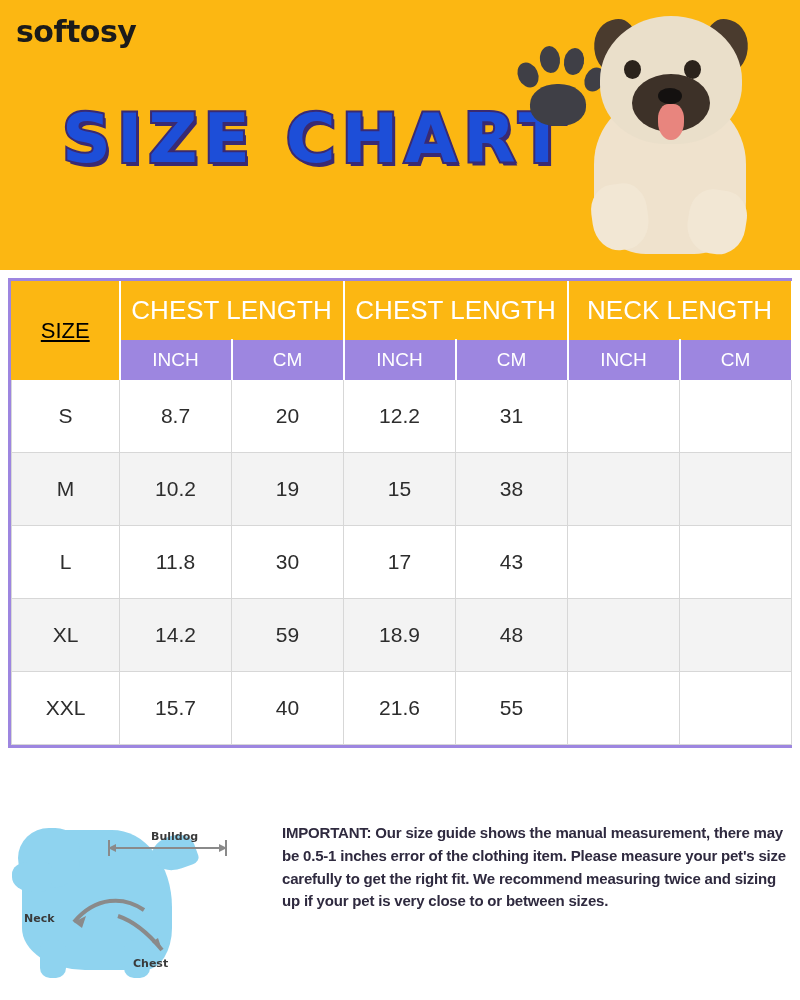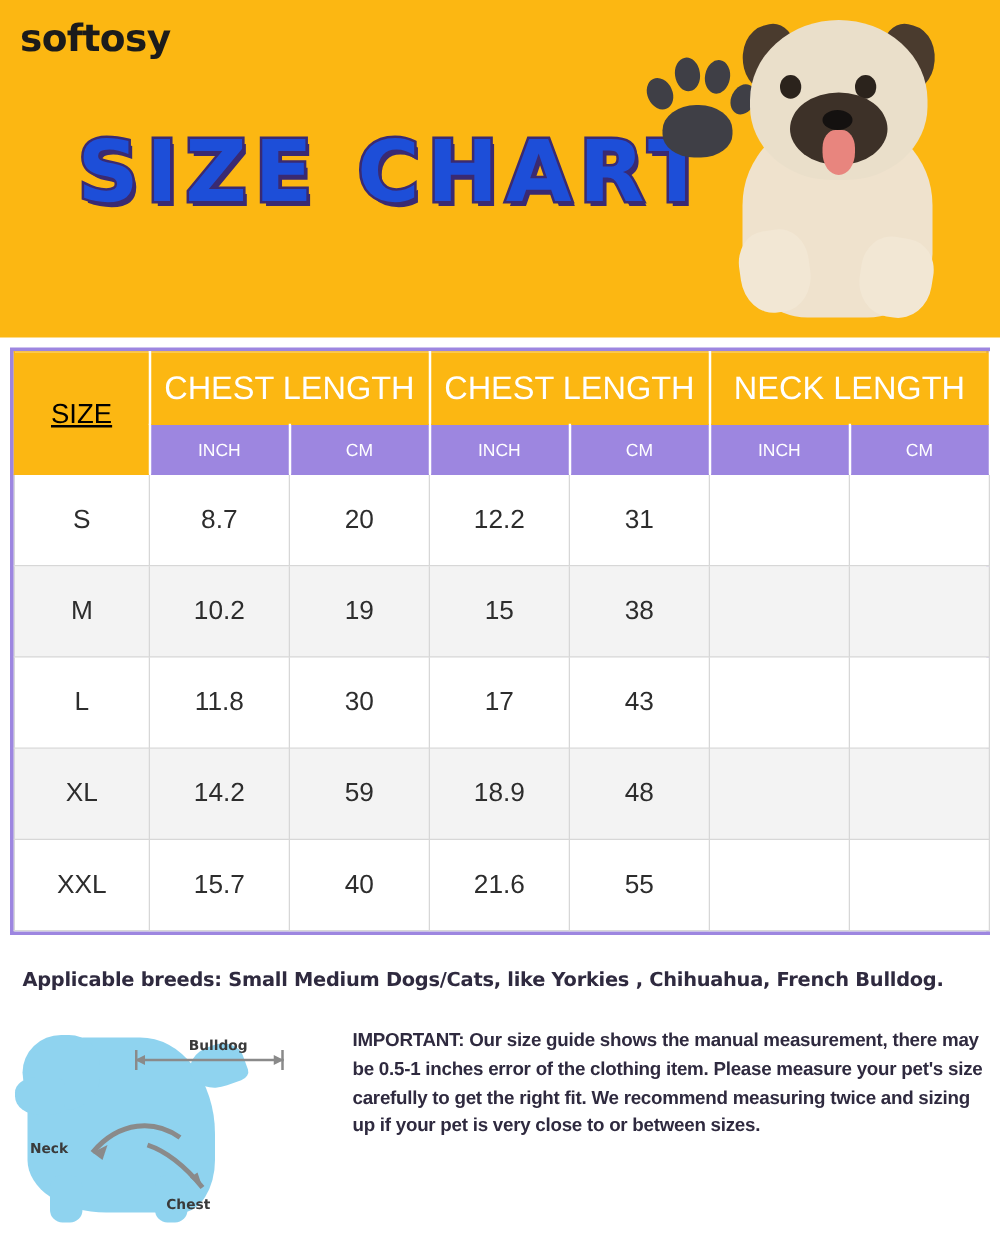--- a/index.html
+++ b/index.html
@@ -124,21 +124,21 @@
     font-family: "Liberation Sans", sans-serif;
   }
   tr.head-row th.size-head {
     font-size: 22px;
     color: #000000;
     text-decoration: underline;
   }
   tr.sub-row td {
     background: #9d86e0;
     color: #ffffff;
-    font-size: 14px;
+    font-size: 19px;
     height: 40px;
     border: 1px solid #9d86e0;
     border-right: 2px solid #ffffff;
   }
   tbody tr.data-row td {
     font-size: 21px;
     color: #2d2d2d;
     height: 73px;
     background: #ffffff;
   }
@@ -309,21 +309,20 @@
           <td>40</td>
           <td>21.6</td>
           <td>55</td>
           <td></td>
           <td></td>
         </tr>
       </tbody>
     </table>
   </div>
 
-  <div class="applicable">Applicable breeds: Small Medium Dogs/Cats, like Yorkies , Chihuahua, French Bulldog.</div>
 
   <div class="diagram">
     <div class="dogshape"></div>
     <div class="dtail"></div>
     <div class="dhead"></div>
     <div class="dsnout"></div>
     <div class="dleg1"></div>
     <div class="dleg2"></div>
 
     <svg width="255" height="180">

